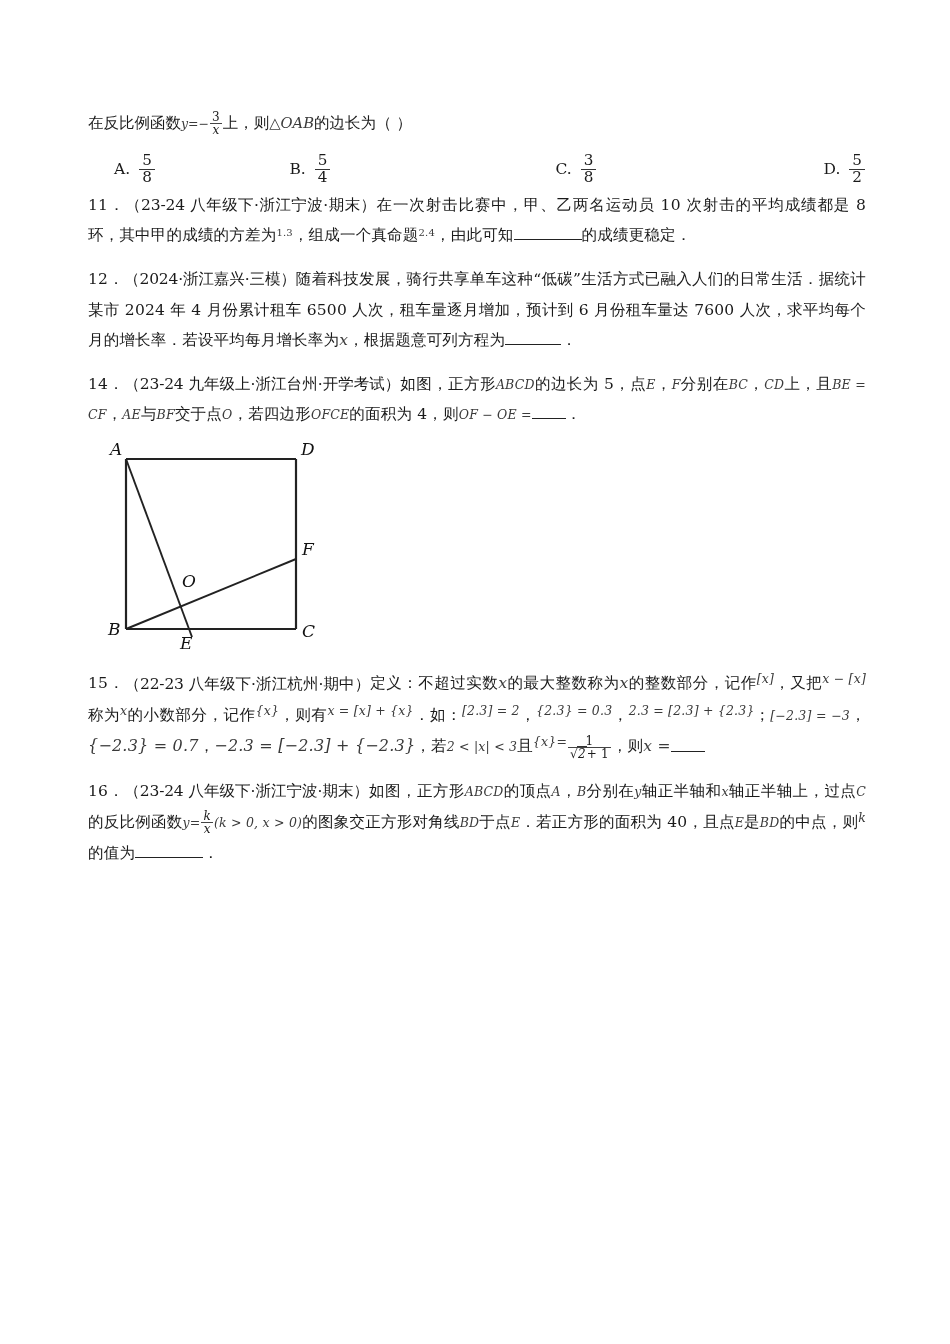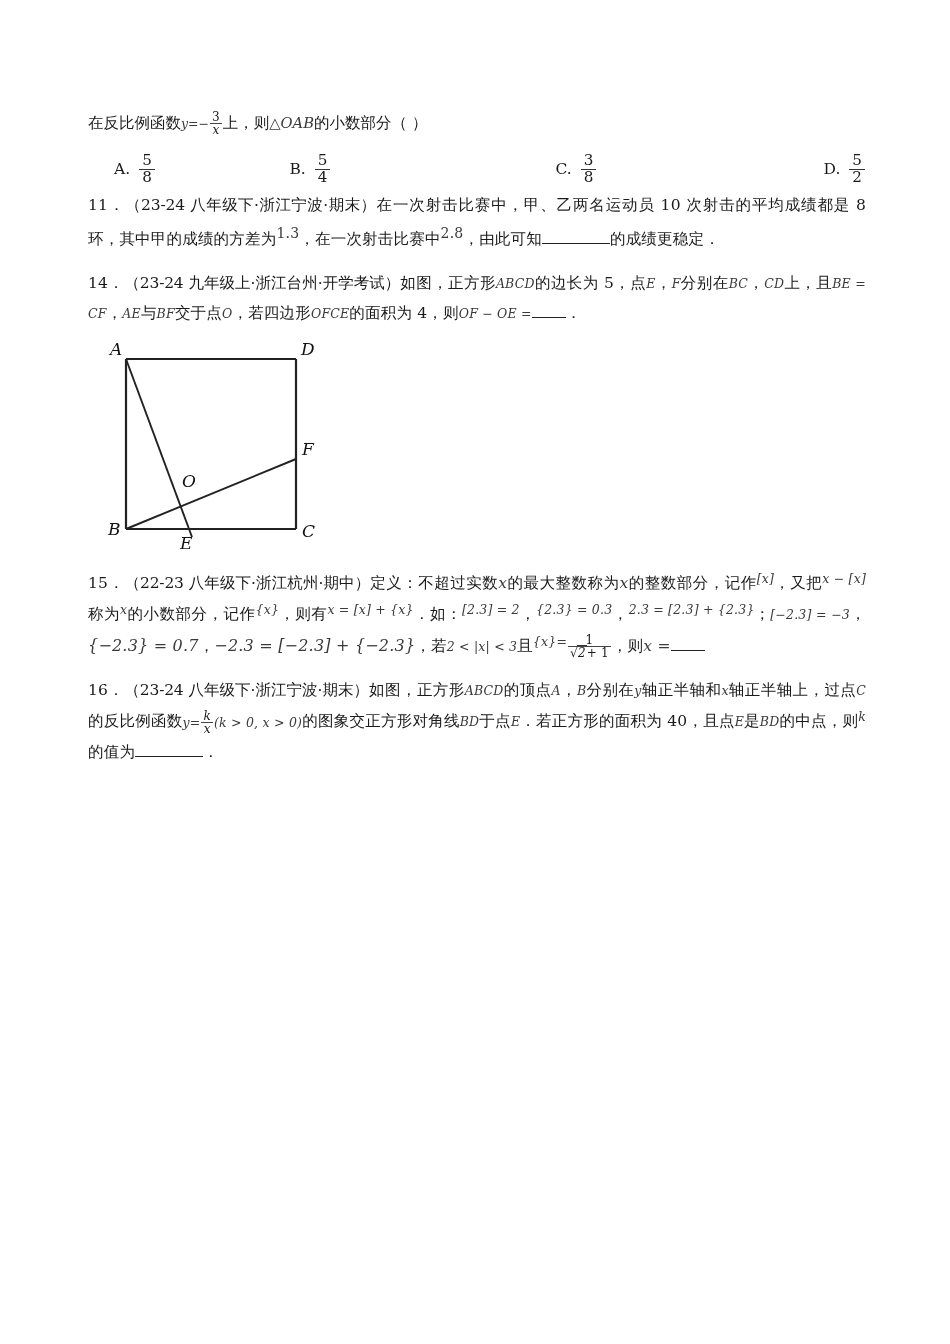--- a/index.html
+++ b/index.html
@@ -79,21 +79,21 @@
     vertical-align: -0.5em;
     text-align: center;
     font-style: italic;
     line-height: 1.0;
     font-size: 12px;
     margin: 0 1px;
   }
   .frac-sm .num { display: block; padding: 0 2px; }
   .frac-sm .den { display: block; border-top: 1px solid #444; padding: 0 2px; }
   .raise { display:inline-block; vertical-align: 0.42em; font-size: 12.5px; font-style: italic; color:#3a3a3a;}
-  .raise-n { display:inline-block; vertical-align: 0.42em; font-size: 14px; font-style: normal; color:#3a3a3a;}
+  .raise-n { display:inline-block; vertical-align: 0.42em; font-size: 10px; font-style: normal; color:#3a3a3a;}
 
   .sqrt {
     display: inline-block;
     font-style: normal;
   }
   .sqrt .radicand {
     border-top: 1px solid #333;
     padding: 0 1px 0 1px;
     margin-left: -1px;
     font-style: italic;
@@ -136,21 +136,21 @@
 
   .mathrow { white-space: nowrap; }
 </style>
 </head>
 <body>
 
 <div class="page">
   <div class="content">
 
     <div class="stem-top">
-      <span>在反比例函数</span><span class="mathrow"><span class="mi mi-sm">y</span><span class="mi mi-sm mn">=</span><span class="mi mi-sm mn">−</span><span class="frac-sm"><span class="num mn">3</span><span class="den">x</span></span></span><span>上，则</span><span class="mi mi-sm tri-glyph">△OAB</span><span>的小数部分（    ）</span>
+      <span>在反比例函数</span><span class="mathrow"><span class="mi mi-sm">y</span><span class="mi mi-sm mn">=</span><span class="mi mi-sm mn">−</span><span class="frac-sm"><span class="num mn">3</span><span class="den">x</span></span></span><span>上，则</span><span class="mi mi-sm tri-glyph">△OAB</span><span>的边长为（    ）</span>
     </div>
 
     <div class="choices">
       <div class="choice ch-a">
         <span class="lab">A.</span>
         <span class="frac">
           <span class="num mn">5</span>
           <span class="den mn">8</span>
         </span>
       </div>
@@ -173,24 +173,29 @@
         <span class="frac">
           <span class="num mn">5</span>
           <span class="den mn">2</span>
         </span>
       </div>
     </div>
 
 
     <div class="qblock">
       <div class="qline">
-        <span class="qnum">11．</span><span class="src">（23-24 八年级下·浙江宁波·期末）</span><span>在一次射击比赛中，甲、乙两名运动员 10 次射击的平均成绩都是 8 环，其中甲的成绩的方差为</span><span class="raise-n">1.3</span><span>，在一次射击比赛中</span><span class="raise-n">2.8</span><span>，由此可知</span><span class="blank blank-md"></span><span>的成绩更稳定．</span>
-      </div>
-    </div>
-
+        <span class="qnum">11．</span><span class="src">（23-24 八年级下·浙江宁波·期末）</span><span>在一次射击比赛中，甲、乙两名运动员 10 次射击的平均成绩都是 8 环，其中甲的成绩的方差为</span><span class="raise-n">1.3</span><span>，组成一个真命题</span><span class="raise-n">2.4</span><span>，由此可知</span><span class="blank blank-md"></span><span>的成绩更稳定．</span>
+      </div>
+    </div>
+
+    <div class="qblock">
+      <div class="qline">
+        <span class="qnum">12．</span><span class="src">（2024·浙江嘉兴·三模）</span><span>随着科技发展，骑行共享单车这种“低碳”生活方式已融入人们的日常生活．据统计某市 2024 年 4 月份累计租车 6500 人次，租车量逐月增加，预计到 6 月份租车量达 7600 人次，求平均每个月的增长率．若设平均每月增长率为</span><span class="mi">x</span><span>，根据题意可列方程为</span><span class="blank blank-sm"></span><span>．</span>
+      </div>
+    </div>
 
 
     <div class="qblock">
       <div class="qline">
         <span class="qnum">14．</span><span class="src">（23-24 九年级上·浙江台州·开学考试）</span><span>如图，正方形</span><span class="mi mi-sm">ABCD</span><span>的边长为 5，点</span><span class="mi mi-sm">E</span><span>，</span><span class="mi mi-sm">F</span><span>分别在</span><span class="mi mi-sm">BC</span><span>，</span><span class="mi mi-sm">CD</span><span>上，且</span><span class="mi mi-sm">BE = CF</span><span>，</span><span class="mi mi-sm">AE</span><span>与</span><span class="mi mi-sm">BF</span><span>交于点</span><span class="mi mi-sm">O</span><span>，若四边形</span><span class="mi mi-sm">OFCE</span><span>的面积为 4，则</span><span class="mi mi-sm">OF − OE =</span><span class="blank blank-xs"></span><span>．</span>
       </div>
 
       <div class="figure-wrap">
         <svg width="260" height="212" viewBox="0 0 260 212">
 

